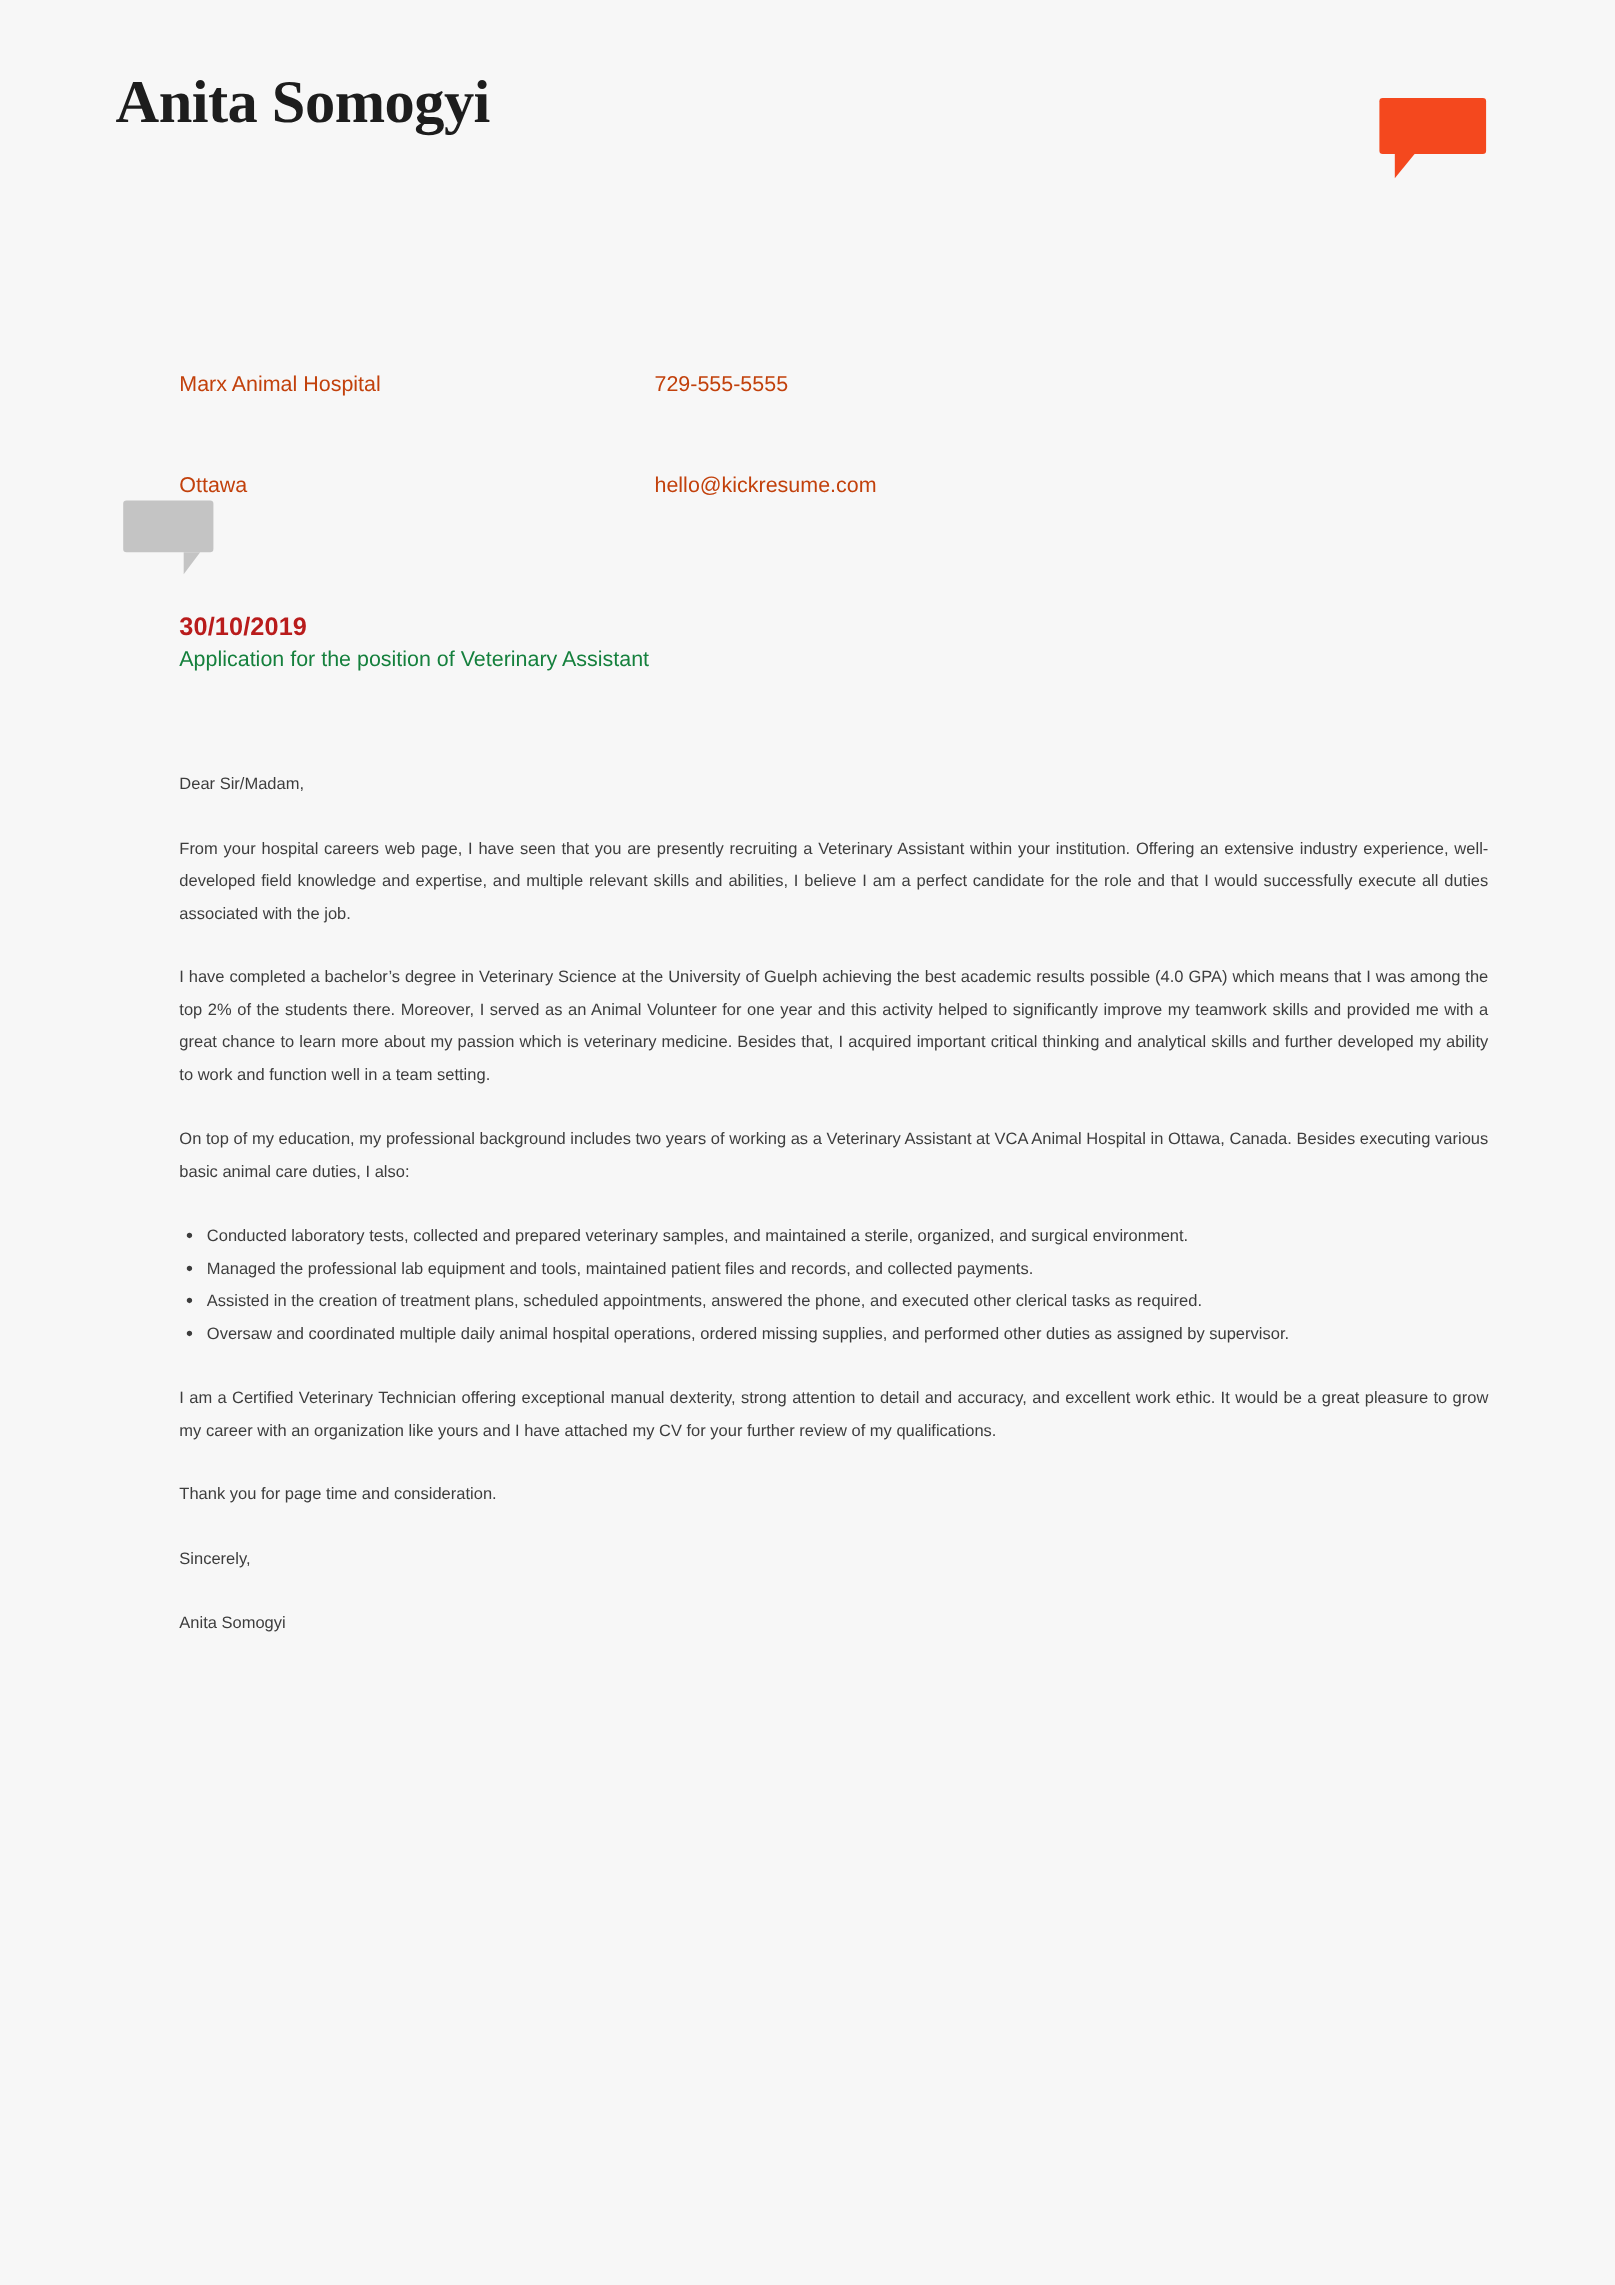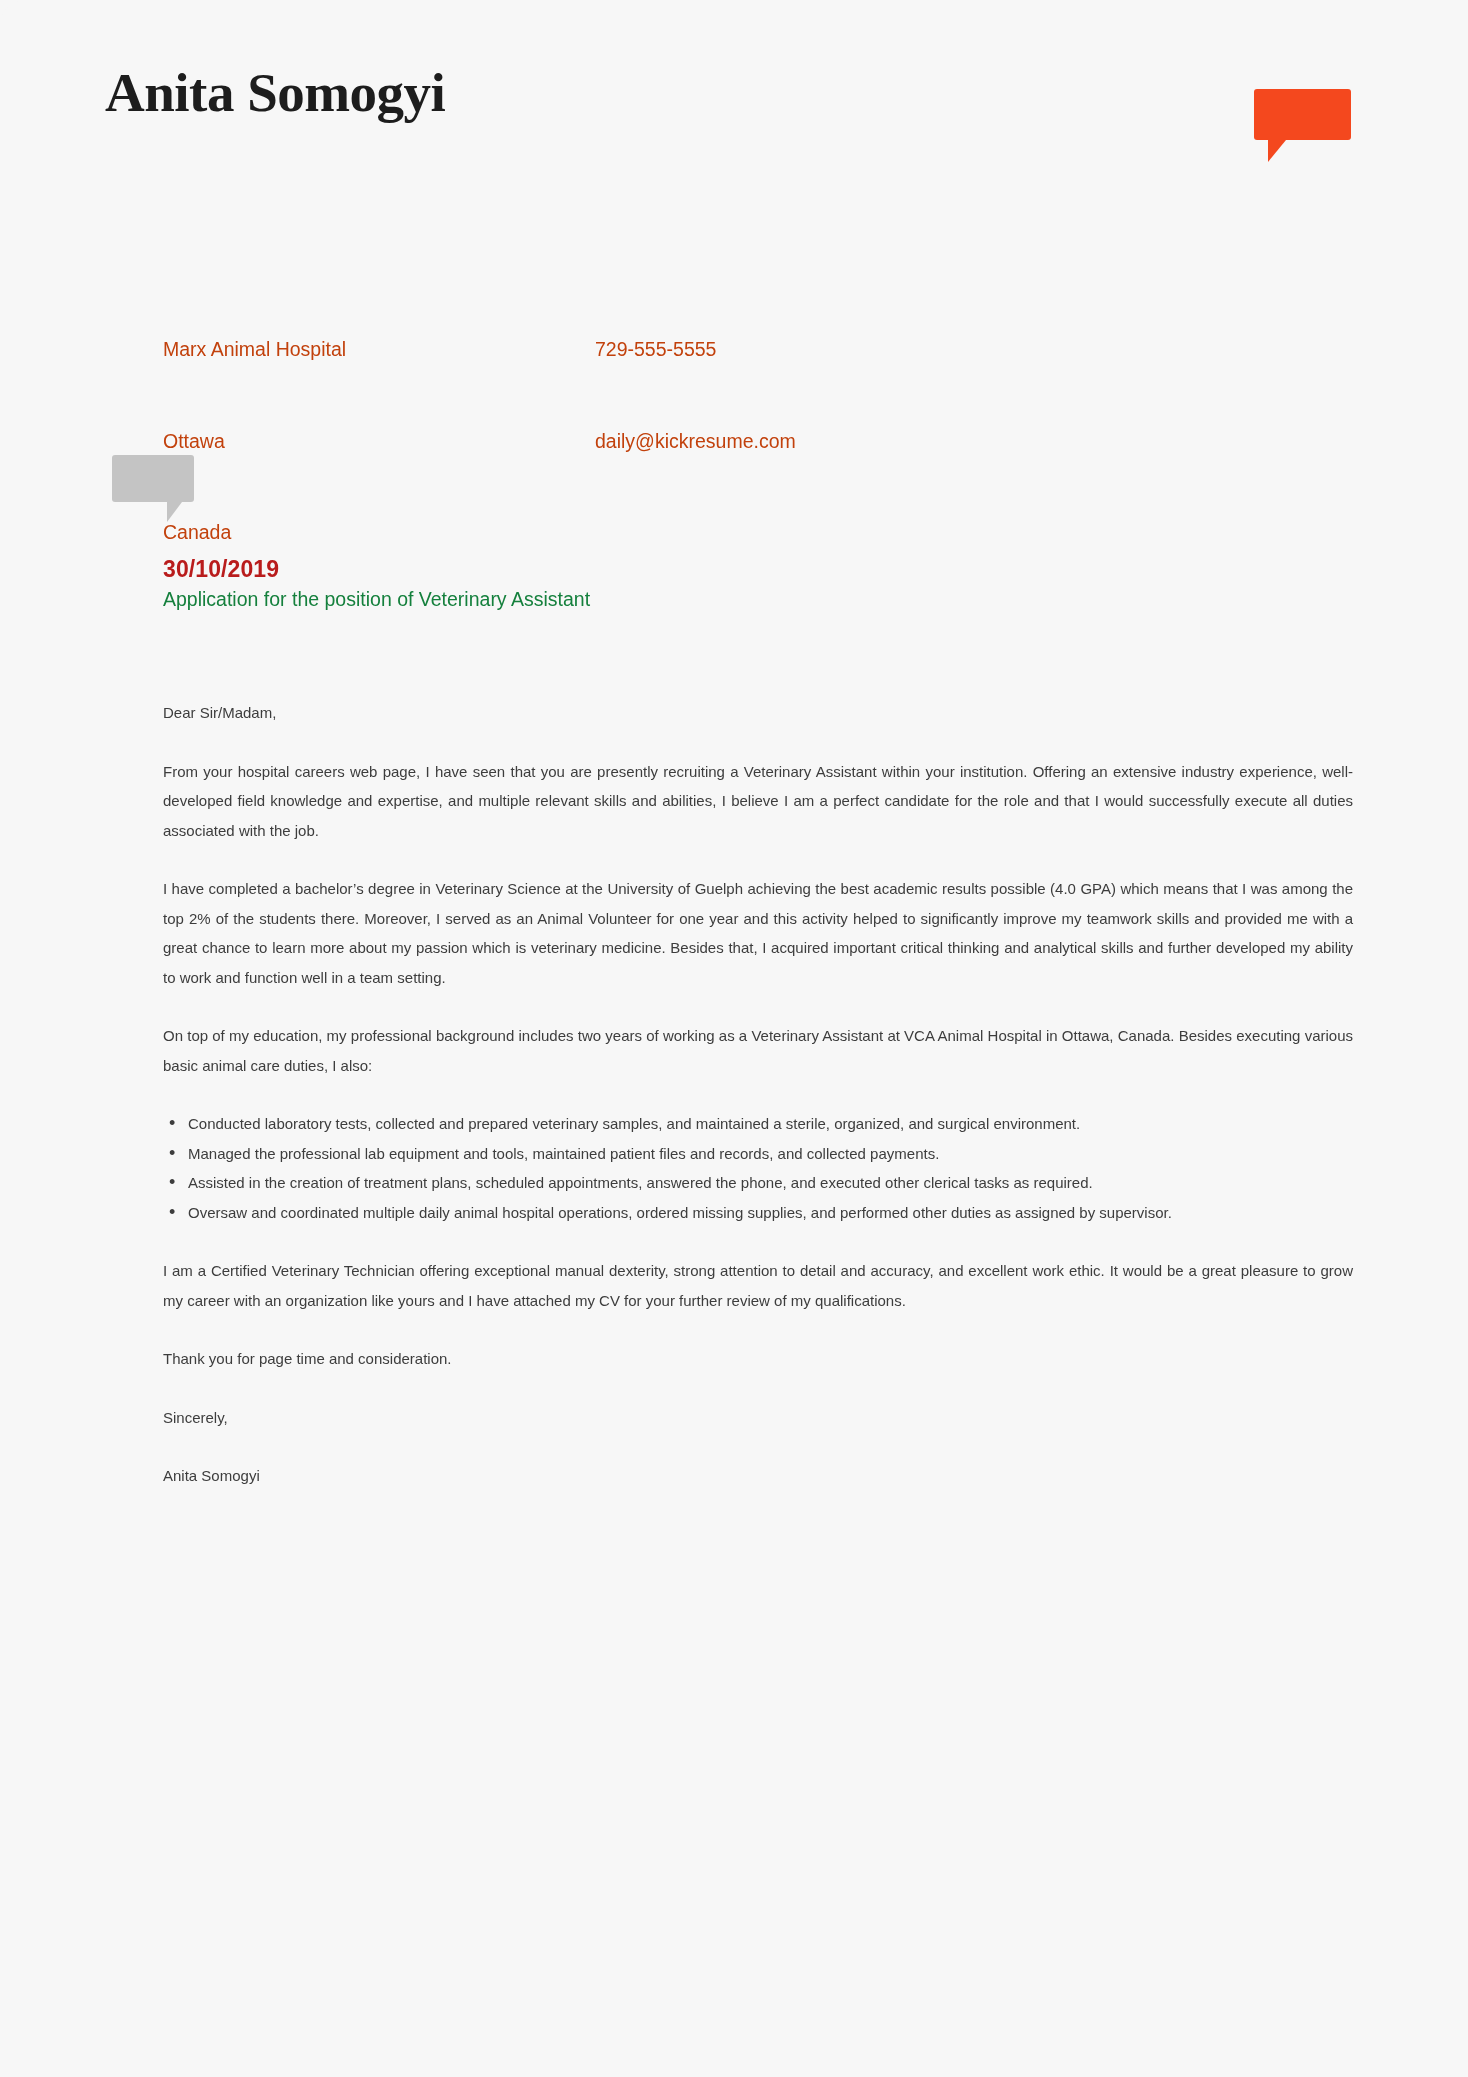--- a/index.html
+++ b/index.html
@@ -162,25 +162,24 @@
 
   <div class="header">
     <h1 class="name">Anita Somogyi</h1>
     <div class="bubble-orange"></div>
   </div>
 
   <div class="contact">
     <div class="col-left">
       <div>Marx Animal Hospital</div>
       <div>Ottawa</div>
-      <div>Canada</div>
     </div>
     <div class="col-right">
       <div>729-555-5555</div>
-      <div>daily@kickresume.com</div>
+      <div>hello@kickresume.com</div>
     </div>
   </div>
 
   <div class="bubble-grey"></div>
 
   <div class="meta">
     <div class="date">30/10/2019</div>
     <div class="subject">Application for the position of Veterinary Assistant</div>
   </div>
 

